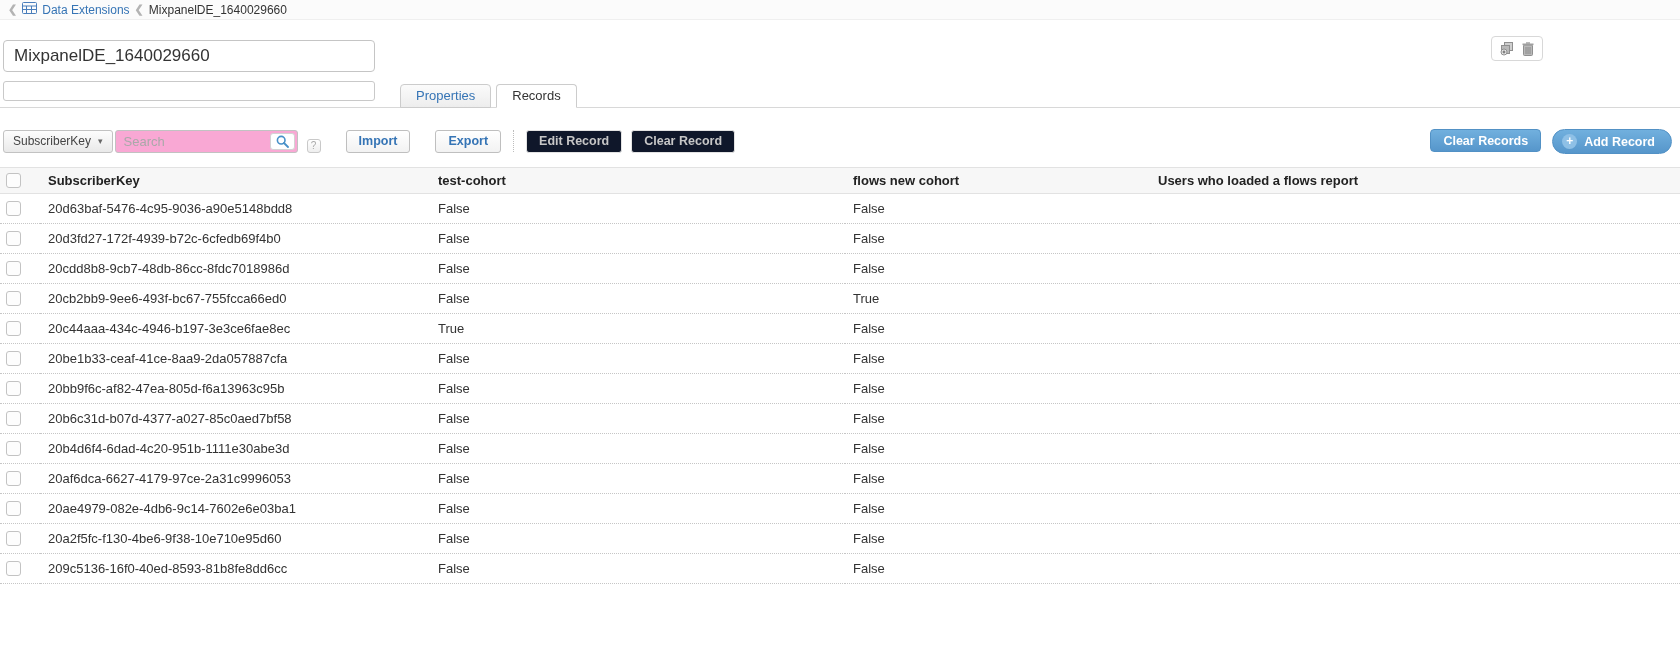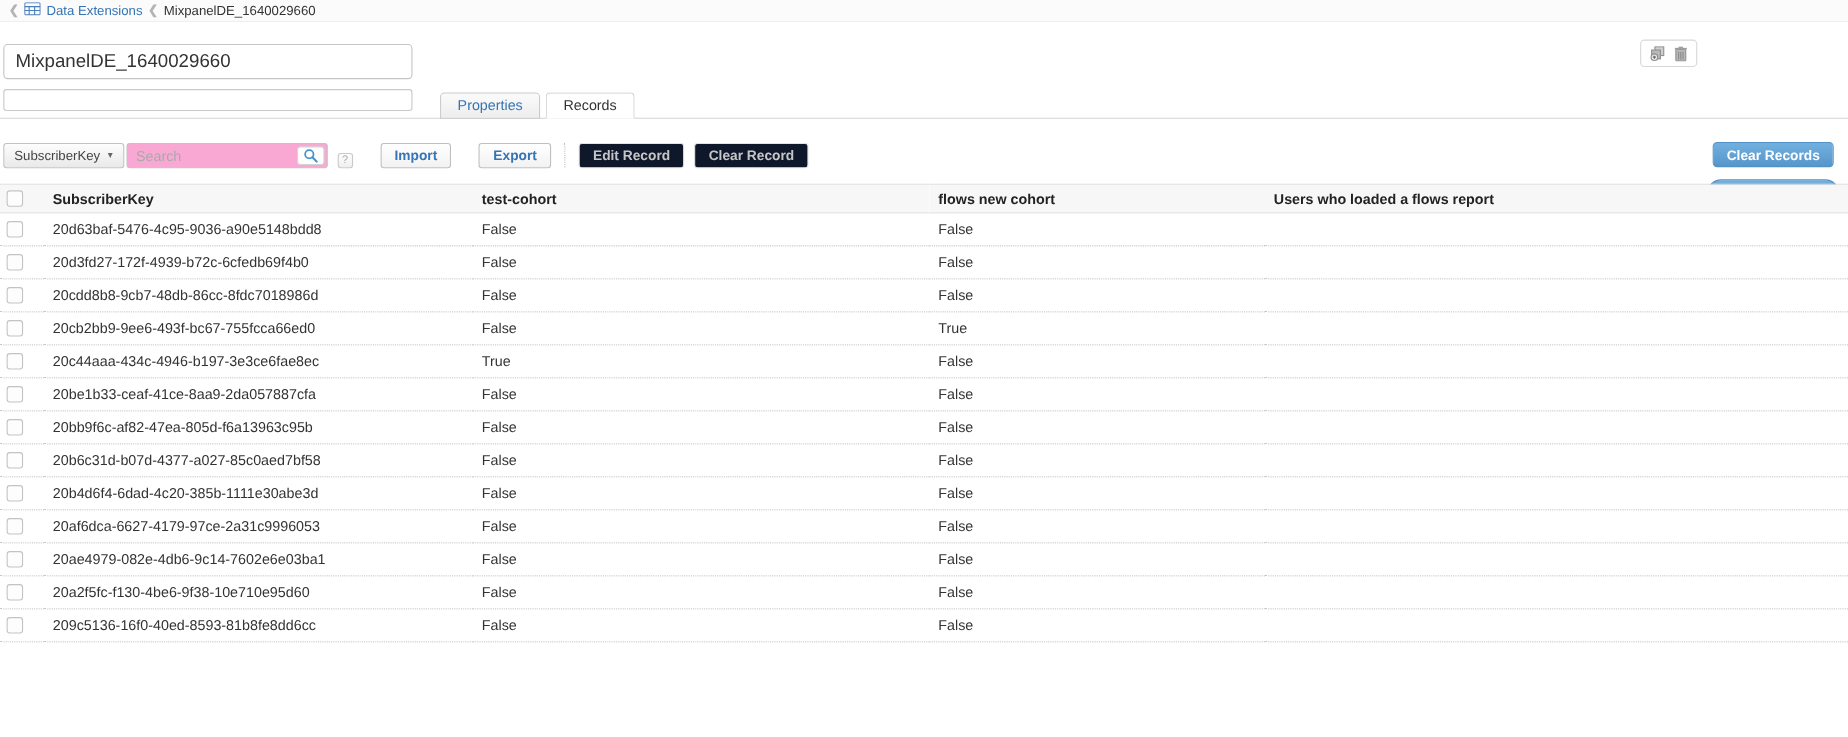--- a/index.html
+++ b/index.html
@@ -100,21 +100,21 @@
     background:linear-gradient(#ffffff,#f2f2f2);
   }
   .btn-disabled {
     margin-left:9px; color:#c6c6c6; border:1px solid #e3e3e3;
     background:#0f172a; cursor:default;
   }
   .v-sep {
     height:22px; border-left:1px dotted #bdbdbd; margin-left:12px; margin-right:3px;
   }
   .toolbar-right {
-    position:absolute; top:129px; right:8px; display:flex; align-items:center; gap:11px;flex-direction:column;
+    position:absolute; top:129px; right:8px; display:flex; gap:11px;
   }
   .btn-primary {
     color:#fff; border:1px solid #5291c5;
     background:linear-gradient(#71b0de,#5696cb);
     border-radius:4px;
   }
   .btn-pill {
     border-radius:13px; height:25px; display:flex; align-items:center; gap:7px;
     padding:0 16px 0 9px;
   }
@@ -330,21 +330,21 @@
     <td>20b6c31d-b07d-4377-a027-85c0aed7bf58</td>
     <td>False</td>
     <td>False</td>
     <td></td>
   </tr>
 
   <tr>
     <td class="chk-cell">
           <input type="checkbox" style="">
         </td>
-    <td>20b4d6f4-6dad-4c20-385b-1111e30abe3d</td>
+    <td>20b4d6f4-6dad-4c20-951b-1111e30abe3d</td>
     <td>False</td>
     <td>False</td>
     <td></td>
   </tr>
 
   <tr>
     <td class="chk-cell">
           <input type="checkbox" style="">
         </td>
     <td>20af6dca-6627-4179-97ce-2a31c9996053</td>

